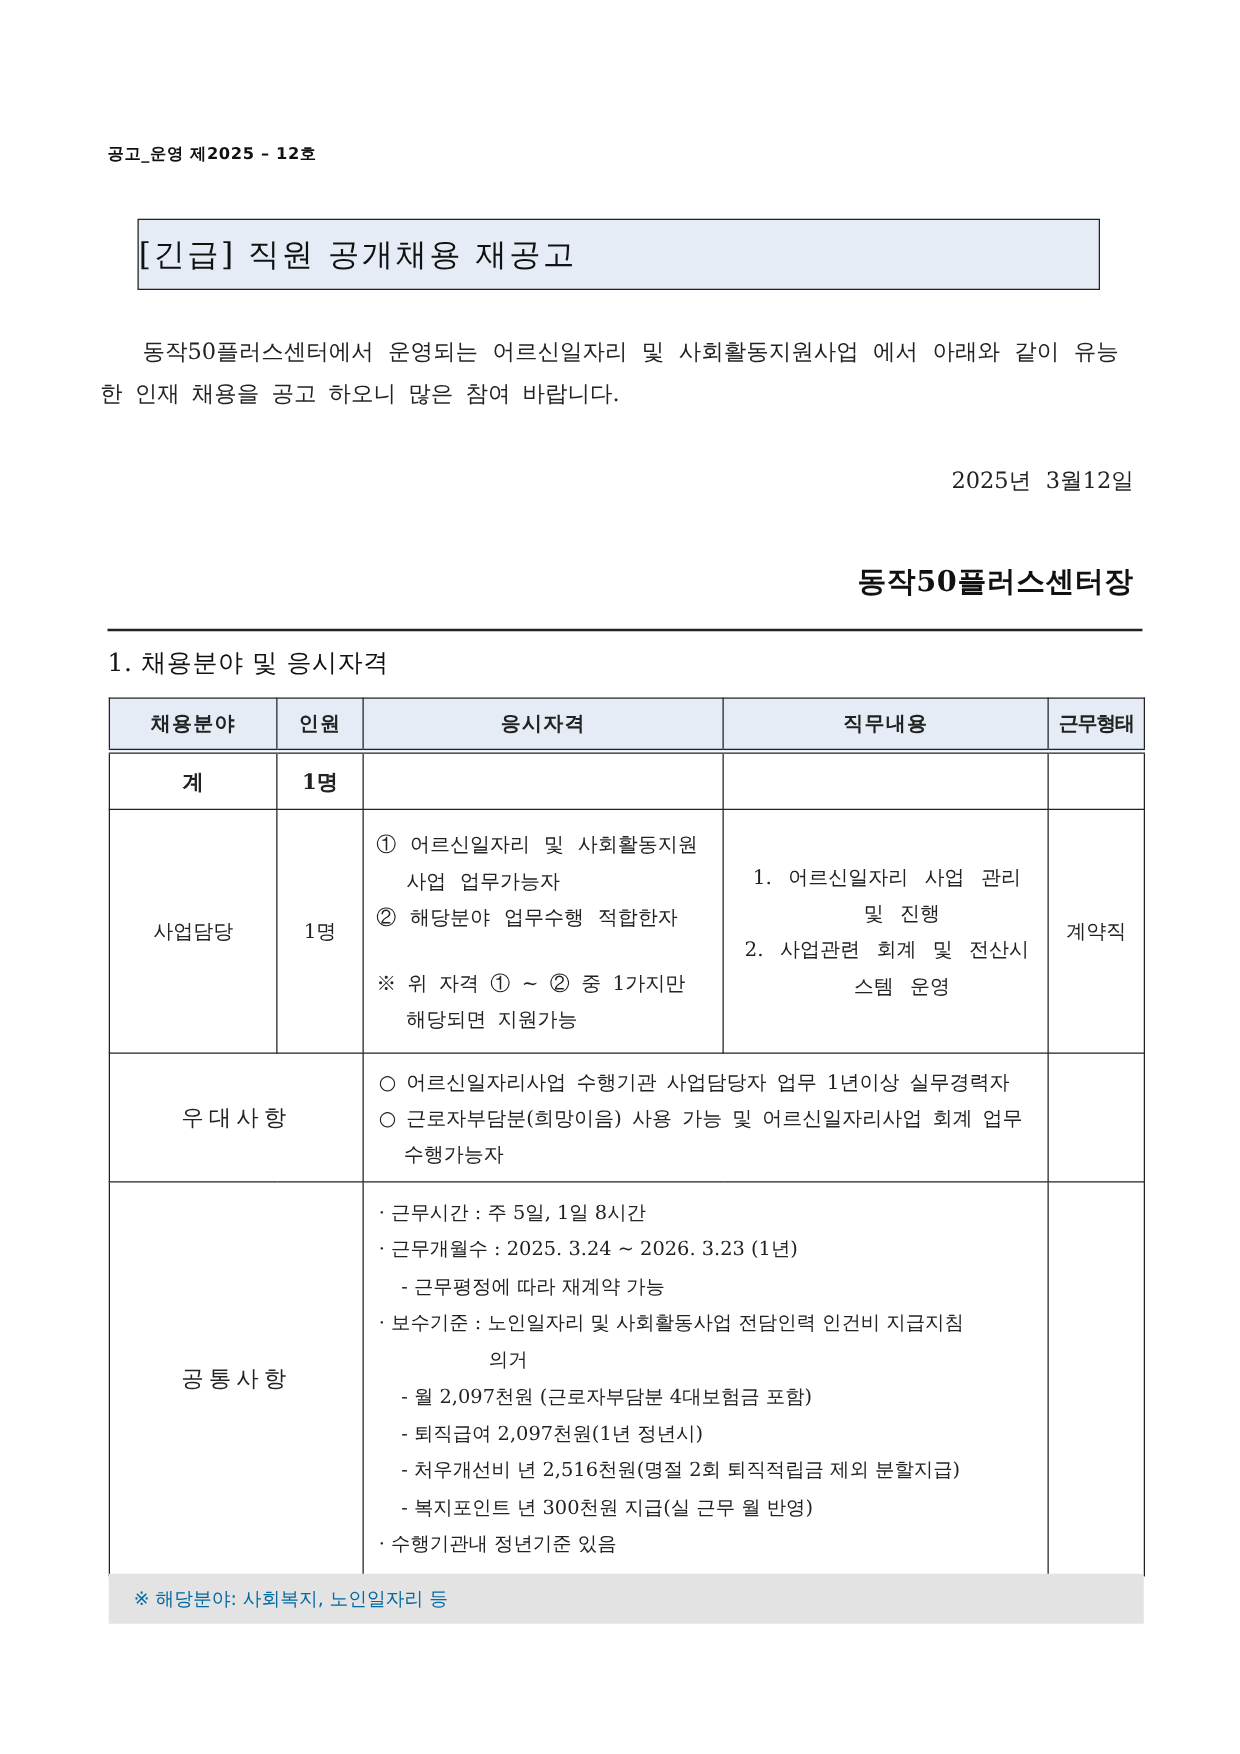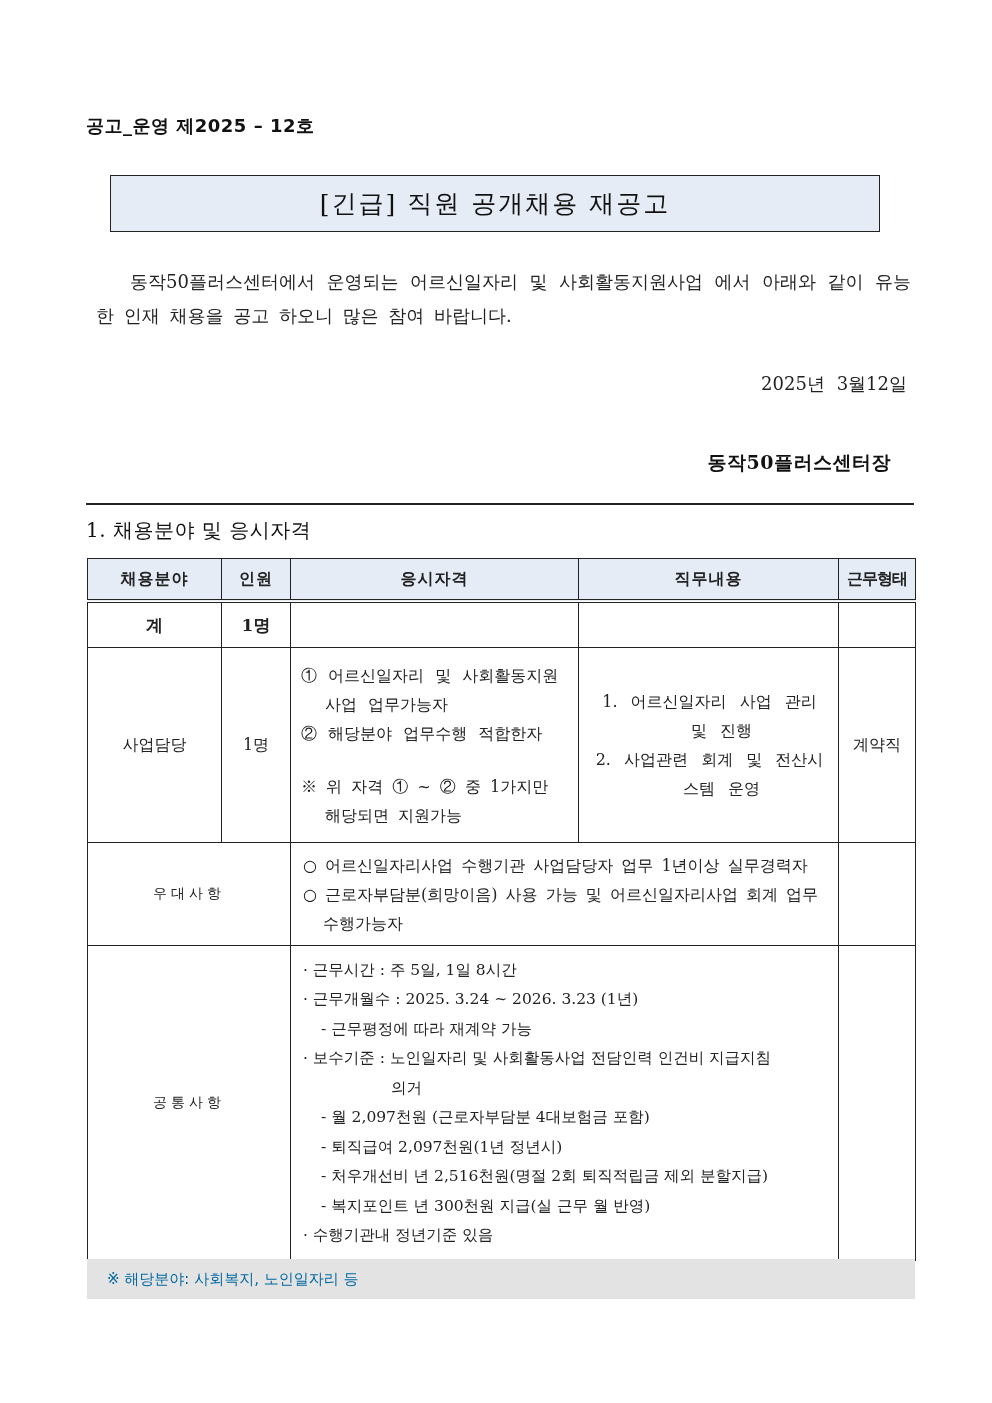--- a/index.html
+++ b/index.html
@@ -4,42 +4,42 @@
   <style>
     html, body { margin: 0; padding: 0; background: #ffffff; }
     body {
       width: 992px; height: 1403px; position: relative; overflow: hidden;
       font-family: "DejaVu Serif", "Liberation Serif", serif;
       color: #111;
     }
     .notice-no {
       position: absolute; left: 86px; top: 114px;
       font-family: "DejaVu Sans", "Liberation Sans", sans-serif;
-      font-weight: bold; font-size: 18px; letter-spacing: 0.5px;
+      font-weight: bold; font-size: 13px; letter-spacing: 0.5px;
     }
     .title-box {
       position: absolute; left: 110px; top: 175px; width: 770px; height: 57px;
       box-sizing: border-box;
       background: #e5ecf6; border: 1.5px solid #222;
-      display: flex; align-items: center; justify-content: center;
+      display: flex; align-items: center; 
       font-size: 25px; letter-spacing: 2px;
     }
     .intro {
-      position: absolute; left: 96px; top: 265px; width: 815px;
+      position: absolute; left: 80px; top: 265px; width: 815px;
       font-size: 18px; line-height: 34px; text-align: justify;
       word-spacing: 4px; color: #222;
     }
     .intro .indent { display: inline-block; width: 34px; }
     .date {
       position: absolute; right: 85px; top: 372px;
       font-size: 18px; color: #222; word-spacing: 6px;
     }
     .issuer {
-      position: absolute; right: 101px; top: 450px;
-      font-size: 19px; font-weight: bold; letter-spacing: 0.5px; text-align: center;
+      position: absolute; right: 85px; top: 450px;
+      font-size: 23px; font-weight: bold; letter-spacing: 0.5px; text-align: center;
     }
     .rule {
       position: absolute; left: 86px; top: 503px; width: 828px; height: 2px; background: #222;
     }
     .section-title {
       position: absolute; left: 86px; top: 517px;
       font-size: 20px; letter-spacing: 0.5px;
     }
     table.recruit {
       position: absolute; left: 87px; top: 558px; width: 828px;
@@ -56,21 +56,21 @@
     .c { text-align: center; }
     .row-total td { height: 44px; font-weight: bold; font-size: 17px; }
     .row-main td { height: 194px; }
     .qual-list { padding: 6px 8px 6px 10px; line-height: 29px; }
     .qual-item { padding-left: 24px; text-indent: -24px; word-spacing: 6px; }
     .qual-note { margin-top: 24px; font-weight: normal; padding-left: 24px; text-indent: -24px; word-spacing: 4px; }
     .duty-list { padding: 0 8px 0 10px; line-height: 29px; }
     .duty-item { padding-left: 24px; text-indent: -24px; word-spacing: 8px; text-align: center; }
     .row-pref td { height: 102px; }
     .row-common td { height: 314px; }
-    .label-spaced { letter-spacing: 4px; font-size: 14px; }
+    .label-spaced { letter-spacing: 4px; font-size: 18px; }
     .pref-list { padding: 4px 10px 4px 12px; line-height: 29px; }
     .pref-item { padding-left: 20px; text-indent: -20px; word-spacing: 3px; }
     .common-list { padding: 6px 10px 6px 12px; line-height: 29.5px; font-size: 15.5px; }
     .cm-item { padding-left: 10px; text-indent: -10px; }
     .cm-cont { padding-left: 88px; }
     .cm-sub { padding-left: 18px; }
     .footnote {
       position: absolute; left: 87px; top: 1259px; width: 828px; height: 40px;
       background: #e3e3e3; box-sizing: border-box;
       padding-left: 20px; display: flex; align-items: center;

